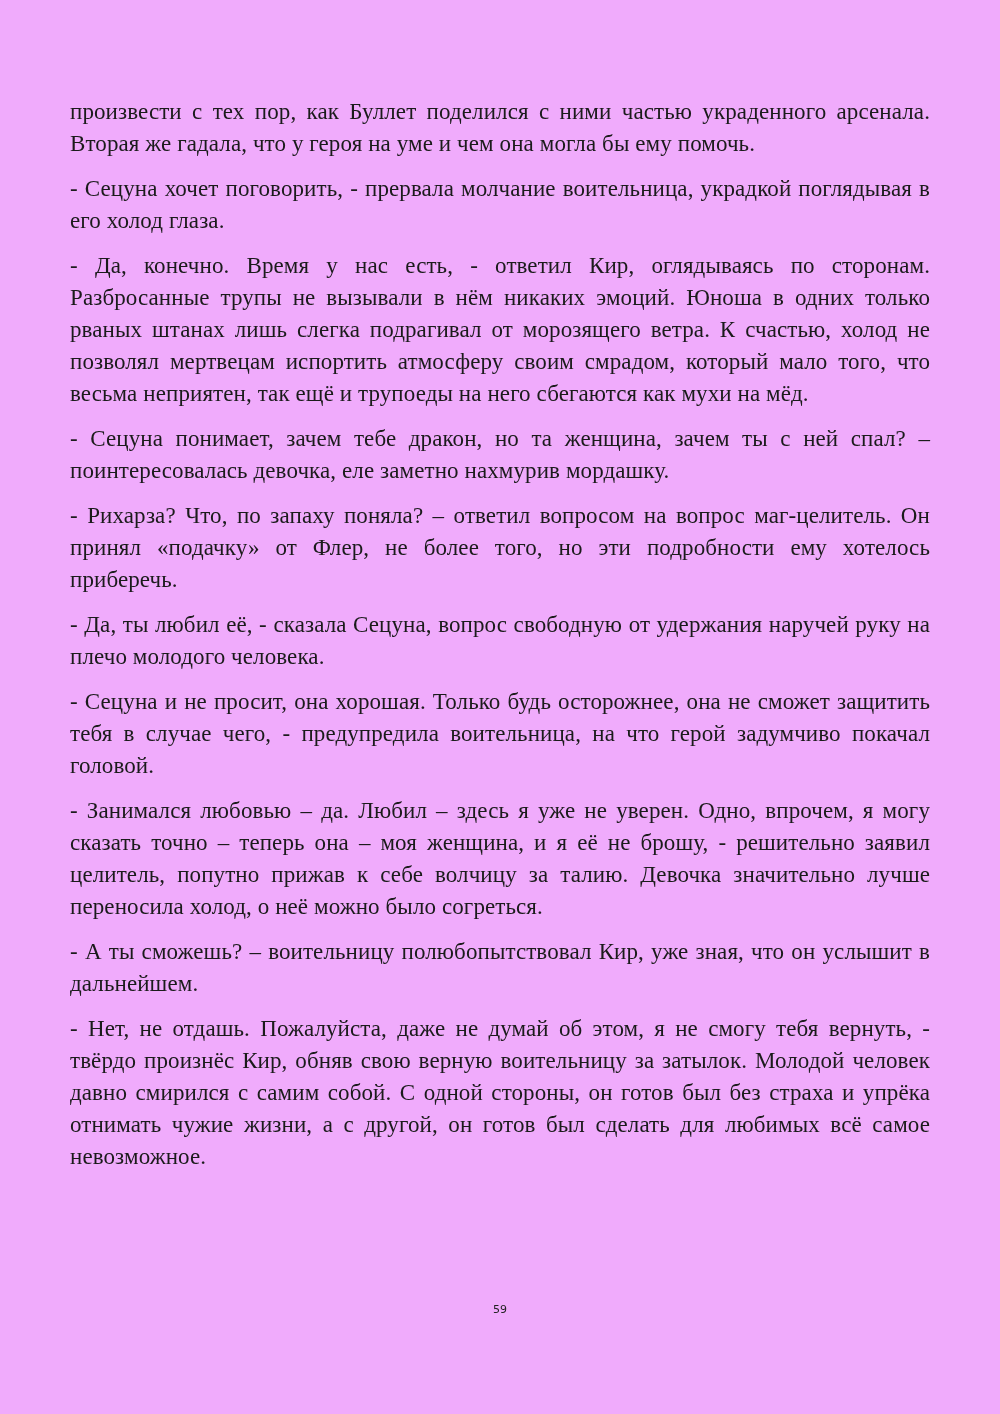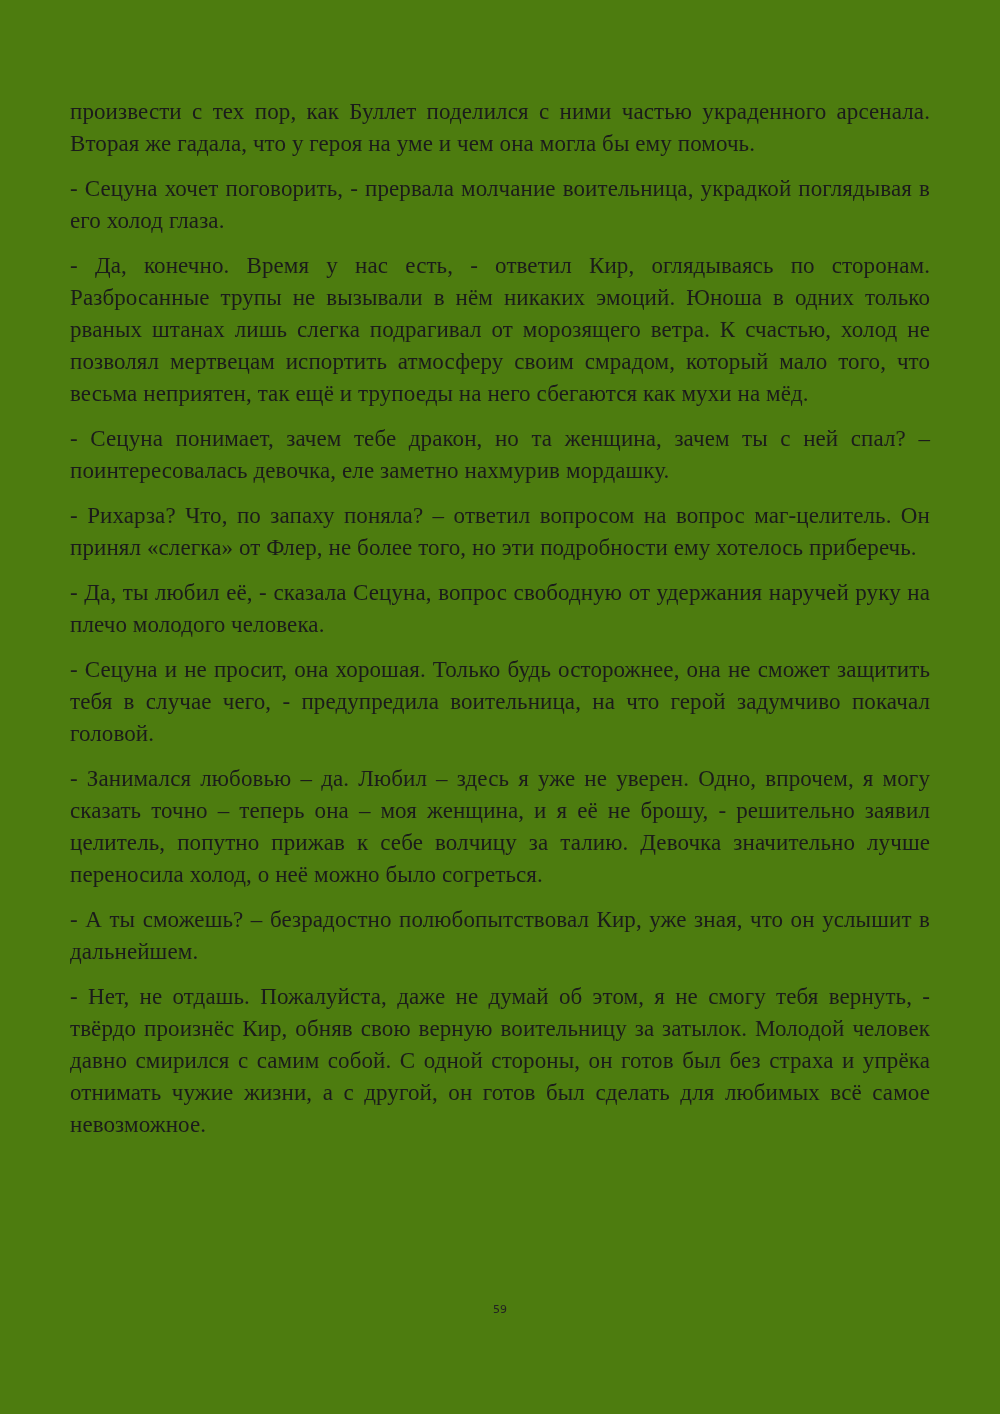--- a/index.html
+++ b/index.html
@@ -4,21 +4,21 @@
 <style>
   html, body {
     margin: 0;
     padding: 0;
     background: #ffffff;
   }
   .page {
     position: relative;
     width: 1000px;
     height: 1414px;
-    background: #4d7c0f;
+    background: #f0abfc;
     overflow: hidden;
   }
   .content {
     position: absolute;
     top: 96px;
     left: 70px;
     width: 860px;
     font-family: "Liberation Serif", "DejaVu Serif", serif;
     font-size: 23px;
     line-height: 32px;
@@ -43,21 +43,21 @@
 </style>
 </head>
 <body>
 
 <div class="page">
   <div class="content">
     <p>произвести с тех пор, как Буллет поделился с ними частью украденного арсенала. Вторая же гадала, что у героя на уме и чем она могла бы ему помочь.</p>
     <p>- Сецуна хочет поговорить, - прервала молчание воительница, украдкой поглядывая в его холод глаза.</p>
     <p>- Да, конечно. Время у нас есть, - ответил Кир, оглядываясь по сторонам. Разбросанные трупы не вызывали в нём никаких эмоций. Юноша в одних только рваных штанах лишь слегка подрагивал от морозящего ветра. К счастью, холод не позволял мертвецам испортить атмосферу своим смрадом, который мало того, что весьма неприятен, так ещё и трупоеды на него сбегаются как мухи на мёд.</p>
     <p>- Сецуна понимает, зачем тебе дракон, но та женщина, зачем ты с ней спал? – поинтересовалась девочка, еле заметно нахмурив мордашку.</p>
-    <p>- Рихарза? Что, по запаху поняла? – ответил вопросом на вопрос маг-целитель. Он принял «слегка» от Флер, не более того, но эти подробности ему хотелось приберечь.</p>
+    <p>- Рихарза? Что, по запаху поняла? – ответил вопросом на вопрос маг-целитель. Он принял «подачку» от Флер, не более того, но эти подробности ему хотелось приберечь.</p>
     <p>- Да, ты любил её, - сказала Сецуна, вопрос свободную от удержания наручей руку на плечо молодого человека.</p>
     <p>- Сецуна и не просит, она хорошая. Только будь осторожнее, она не сможет защитить тебя в случае чего, - предупредила воительница, на что герой задумчиво покачал головой.</p>
     <p>- Занимался любовью – да. Любил – здесь я уже не уверен. Одно, впрочем, я могу сказать точно – теперь она – моя женщина, и я её не брошу, - решительно заявил целитель, попутно прижав к себе волчицу за талию. Девочка значительно лучше переносила холод, о неё можно было согреться.</p>
-    <p>- А ты сможешь? – безрадостно полюбопытствовал Кир, уже зная, что он услышит в дальнейшем.</p>
+    <p>- А ты сможешь? – воительницу полюбопытствовал Кир, уже зная, что он услышит в дальнейшем.</p>
     <p>- Нет, не отдашь. Пожалуйста, даже не думай об этом, я не смогу тебя вернуть, - твёрдо произнёс Кир, обняв свою верную воительницу за затылок. Молодой человек давно смирился с самим собой. С одной стороны, он готов был без страха и упрёка отнимать чужие жизни, а с другой, он готов был сделать для любимых всё самое невозможное.</p>
   </div>
   <div class="page-number">59</div>
 </div>
 
 </body></html>

